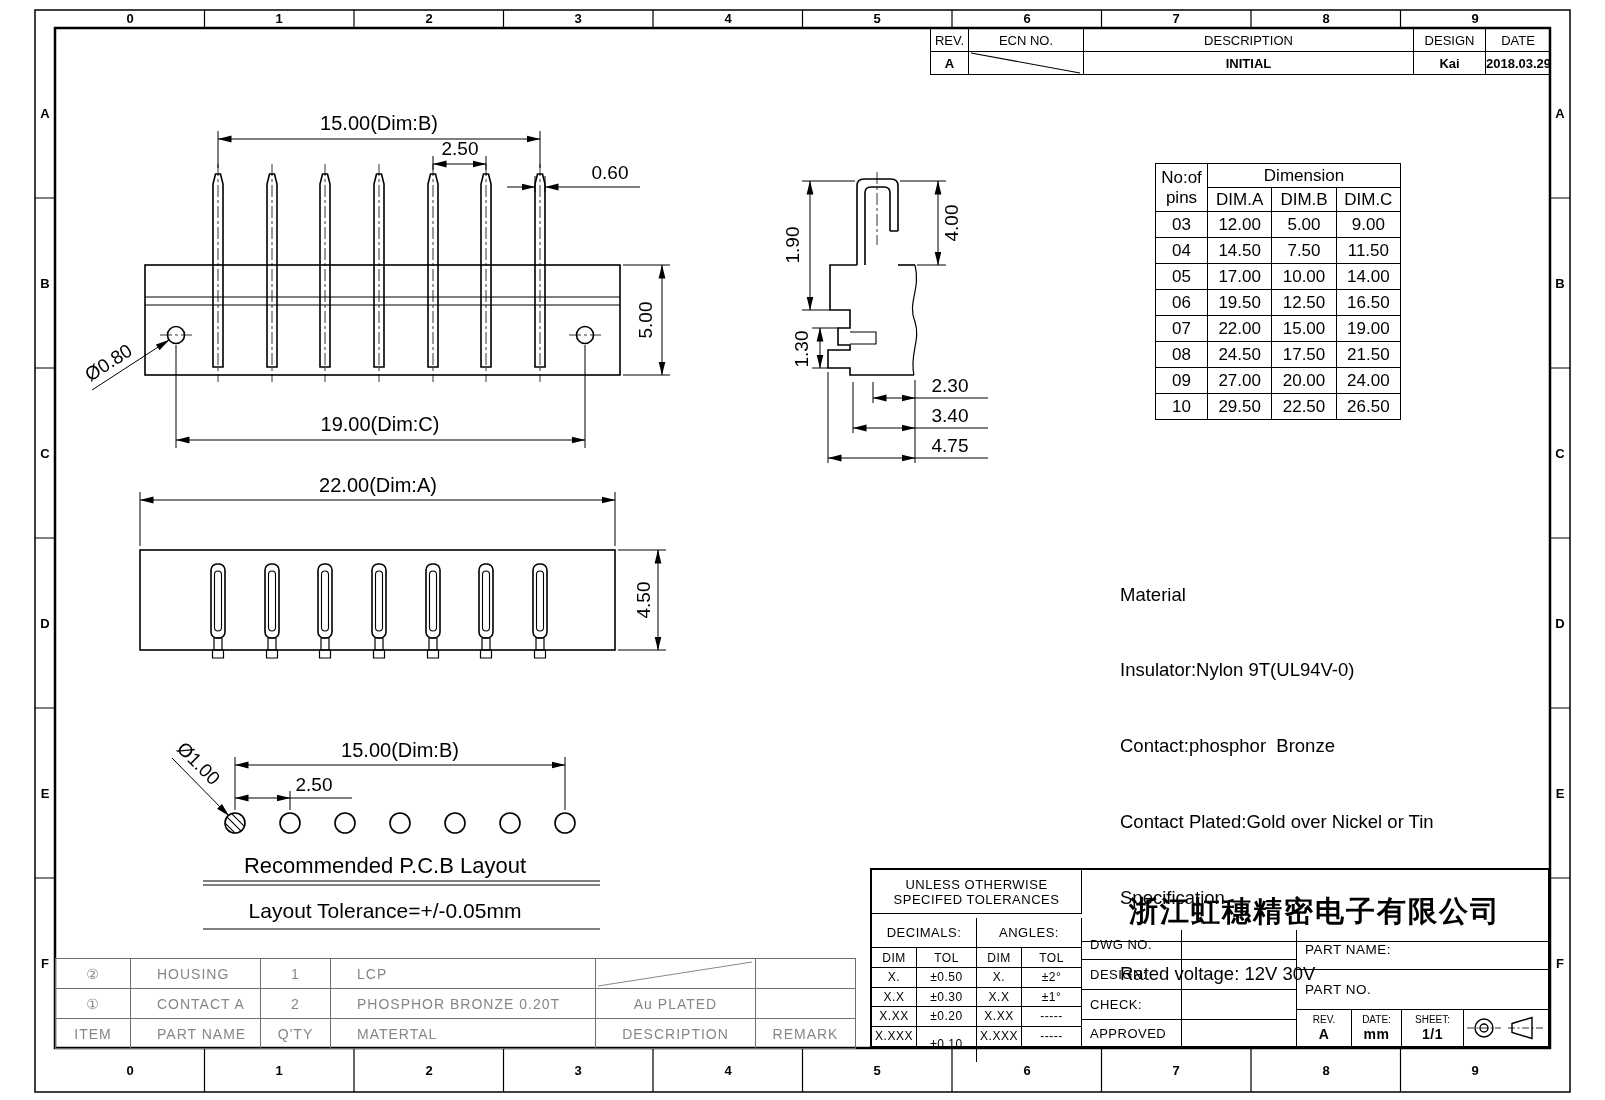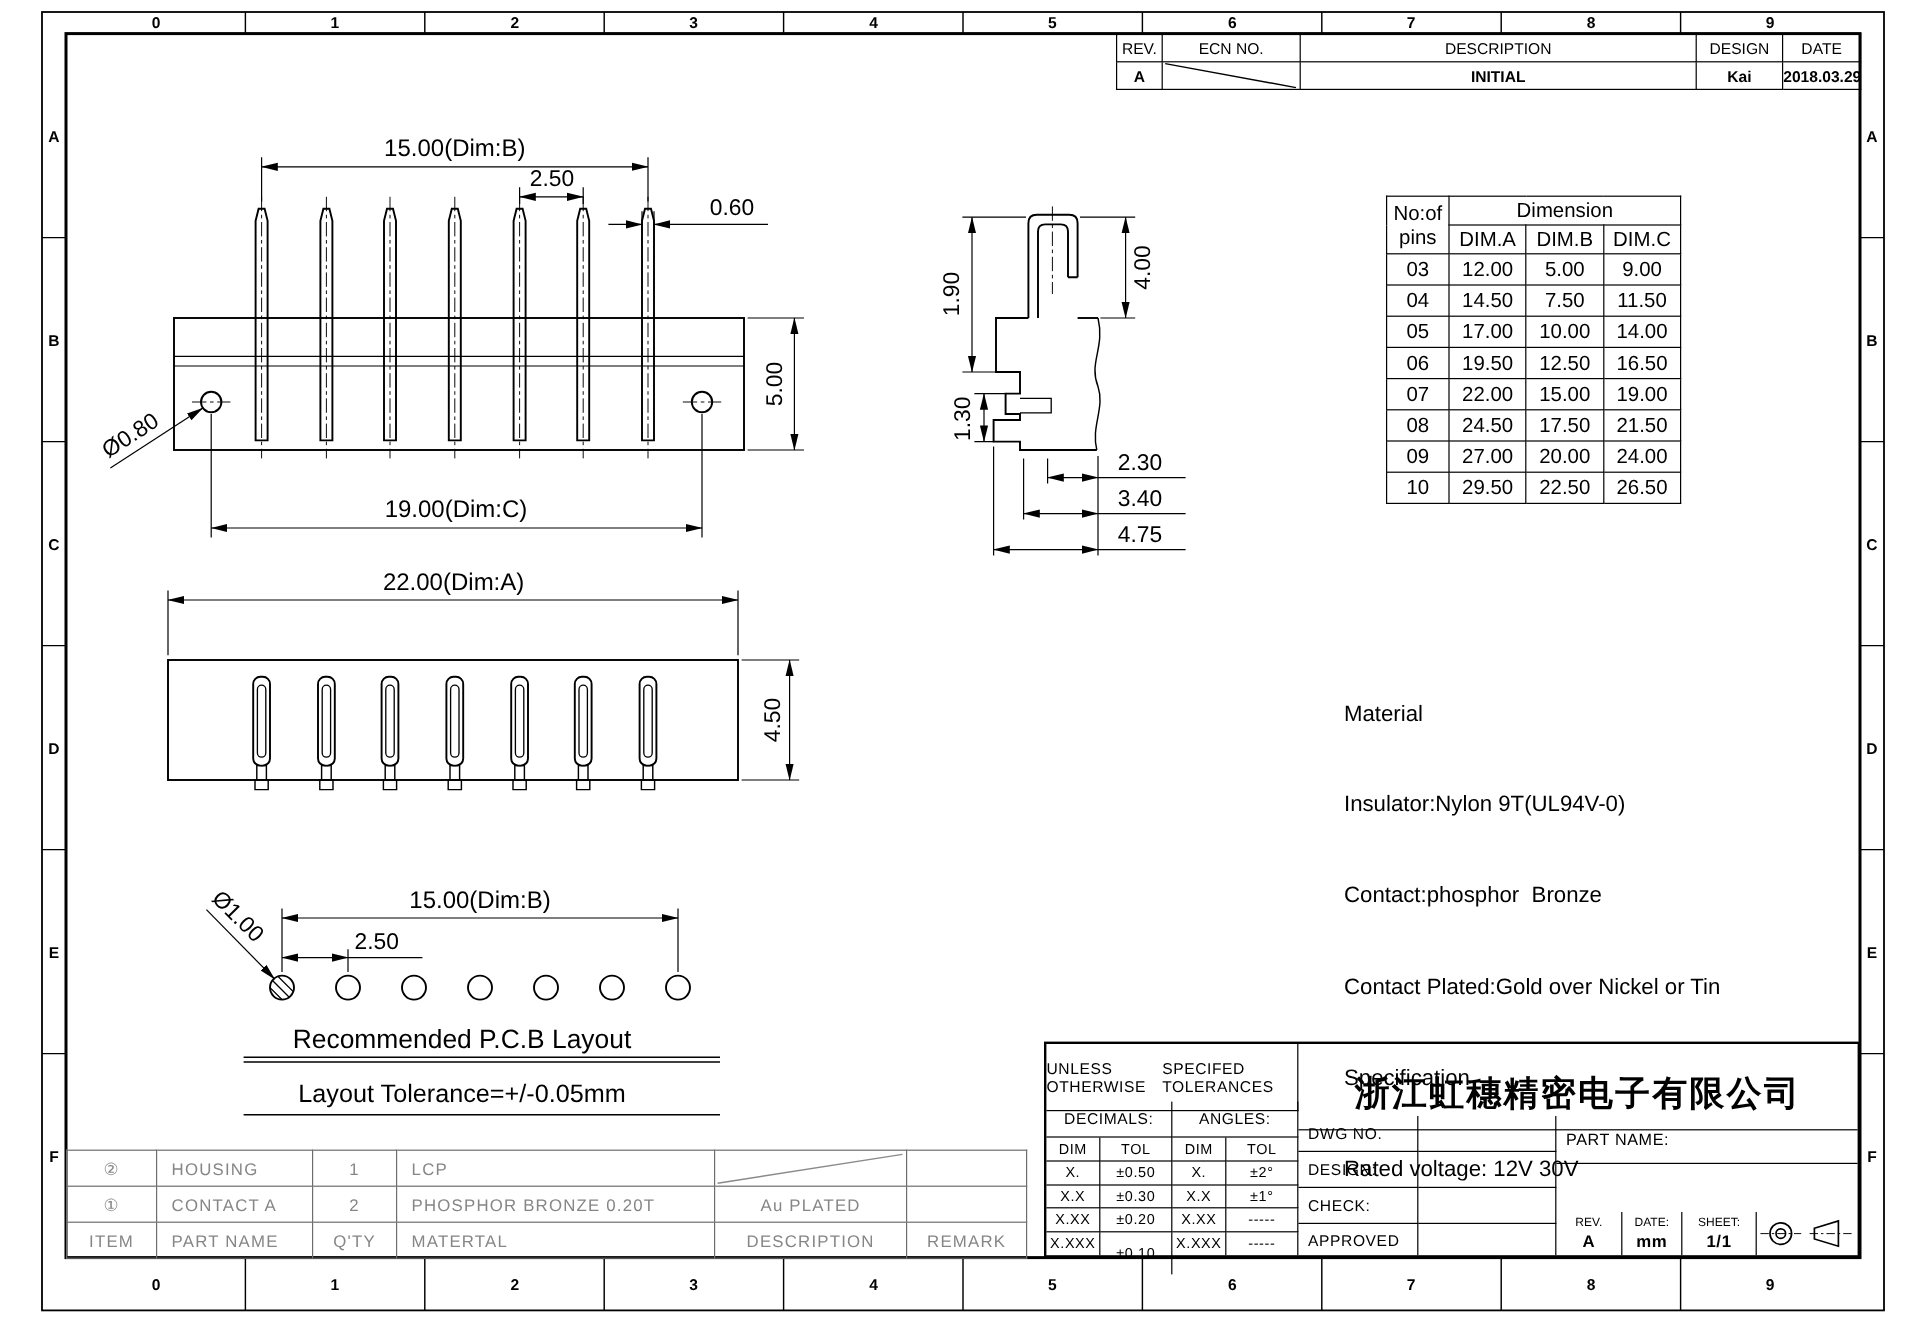--- a/index.html
+++ b/index.html
@@ -13,21 +13,21 @@
   .revtable tr.data td{font-weight:bold}
   .revtable svg{display:block}
   
   .dimtable td{font-size:17px}
   .dimtable tr.h1 td,.dimtable tr.h2 td{height:24px;font-size:17px}
   .dimtable tr.d td{height:26px}
   
   .notes{position:absolute;left:1120px;top:531px;width:430px;font-size:18.5px;line-height:25.3px;white-space:pre}
   
   .partstable td{height:30px;font-size:14px;color:#868686;border:1.2px solid #6e6e6e;letter-spacing:1px}
-  .partstable td.l{text-align:left;padding-left:12px}
+  .partstable td.l{text-align:left;padding-left:26px}
   .partstable svg{display:block}
   
   .tb{position:absolute;left:870px;top:868px;width:680px;height:180px;border:2px solid #000}
   .cell{position:absolute;display:flex;align-items:center;justify-content:center;font-size:13px;letter-spacing:.5px}
   .cell.l{justify-content:flex-start;padding-left:8px}
   .cell.col{flex-direction:column;justify-content:center;gap:1px}
   .br{border-right:1.5px solid #000}
   .bb{border-bottom:1.5px solid #000}
   .company{font-size:29px;font-weight:bold;letter-spacing:2px;font-family:"DejaVu Sans",sans-serif}
   .mini{font-size:12px}
@@ -345,21 +345,21 @@
     <td>Q'TY</td>
     <td class="l">MATERTAL</td>
     <td>DESCRIPTION</td>
     <td>REMARK</td>
   </tr>
 </tbody>
     </table>
 
 <div class="tb">
 
-  <div class="cell br bb" style="left:0;top:0;width:210px;height:56px;flex-direction:row">
+  <div class="cell br bb" style="left:0;top:0;width:210px;height:44px;flex-direction:column">
     <div>UNLESS OTHERWISE</div>
     <div>SPECIFED TOLERANCES</div>
   </div>
   <div class="cell br bb" style="left:0;top:48px;width:105px;height:30px">DECIMALS:</div>
   <div class="cell br bb" style="left:105px;top:48px;width:105px;height:30px">ANGLES:</div>
   <div class="cell br bb mini" style="left:0;top:78px;width:45px;height:20px">DIM</div>
   <div class="cell br bb mini" style="left:45px;top:78px;width:60px;height:20px">TOL</div>
   <div class="cell br bb mini" style="left:105px;top:78px;width:45px;height:20px">DIM</div>
   <div class="cell br bb mini" style="left:150px;top:78px;width:60px;height:20px">TOL</div>
 
@@ -388,20 +388,21 @@
   <div class="cell l br bb" style="left:210px;top:60px;width:100px;height:30px">DWG NO.</div>
   <div class="cell br bb" style="left:310px;top:60px;width:115px;height:30px"></div>
   <div class="cell l br bb" style="left:210px;top:90px;width:100px;height:30px">DESIGN:</div>
   <div class="cell br bb" style="left:310px;top:90px;width:115px;height:30px"></div>
   <div class="cell l br bb" style="left:210px;top:120px;width:100px;height:30px">CHECK:</div>
   <div class="cell br bb" style="left:310px;top:120px;width:115px;height:30px"></div>
   <div class="cell l br" style="left:210px;top:150px;width:100px;height:26px">APPROVED</div>
   <div class="cell br" style="left:310px;top:150px;width:115px;height:26px"></div>
 
   <div class="cell l bb" style="left:425px;top:60px;width:251px;height:40px;font-size:13.5px">PART NAME:</div>
+  <div class="cell l bb" style="left:425px;top:100px;width:251px;height:40px;font-size:13.5px">PART NO.</div>
 
   <div class="cell col br" style="left:425px;top:140px;width:55px;height:36px">
     <div class="sm">REV.</div>
         <div class="val">A</div>
   </div>
   <div class="cell col br" style="left:480px;top:140px;width:50px;height:36px">
     <div class="sm">DATE:</div>
         <div class="val">mm</div>
   </div>
   <div class="cell col br" style="left:530px;top:140px;width:62px;height:36px">

